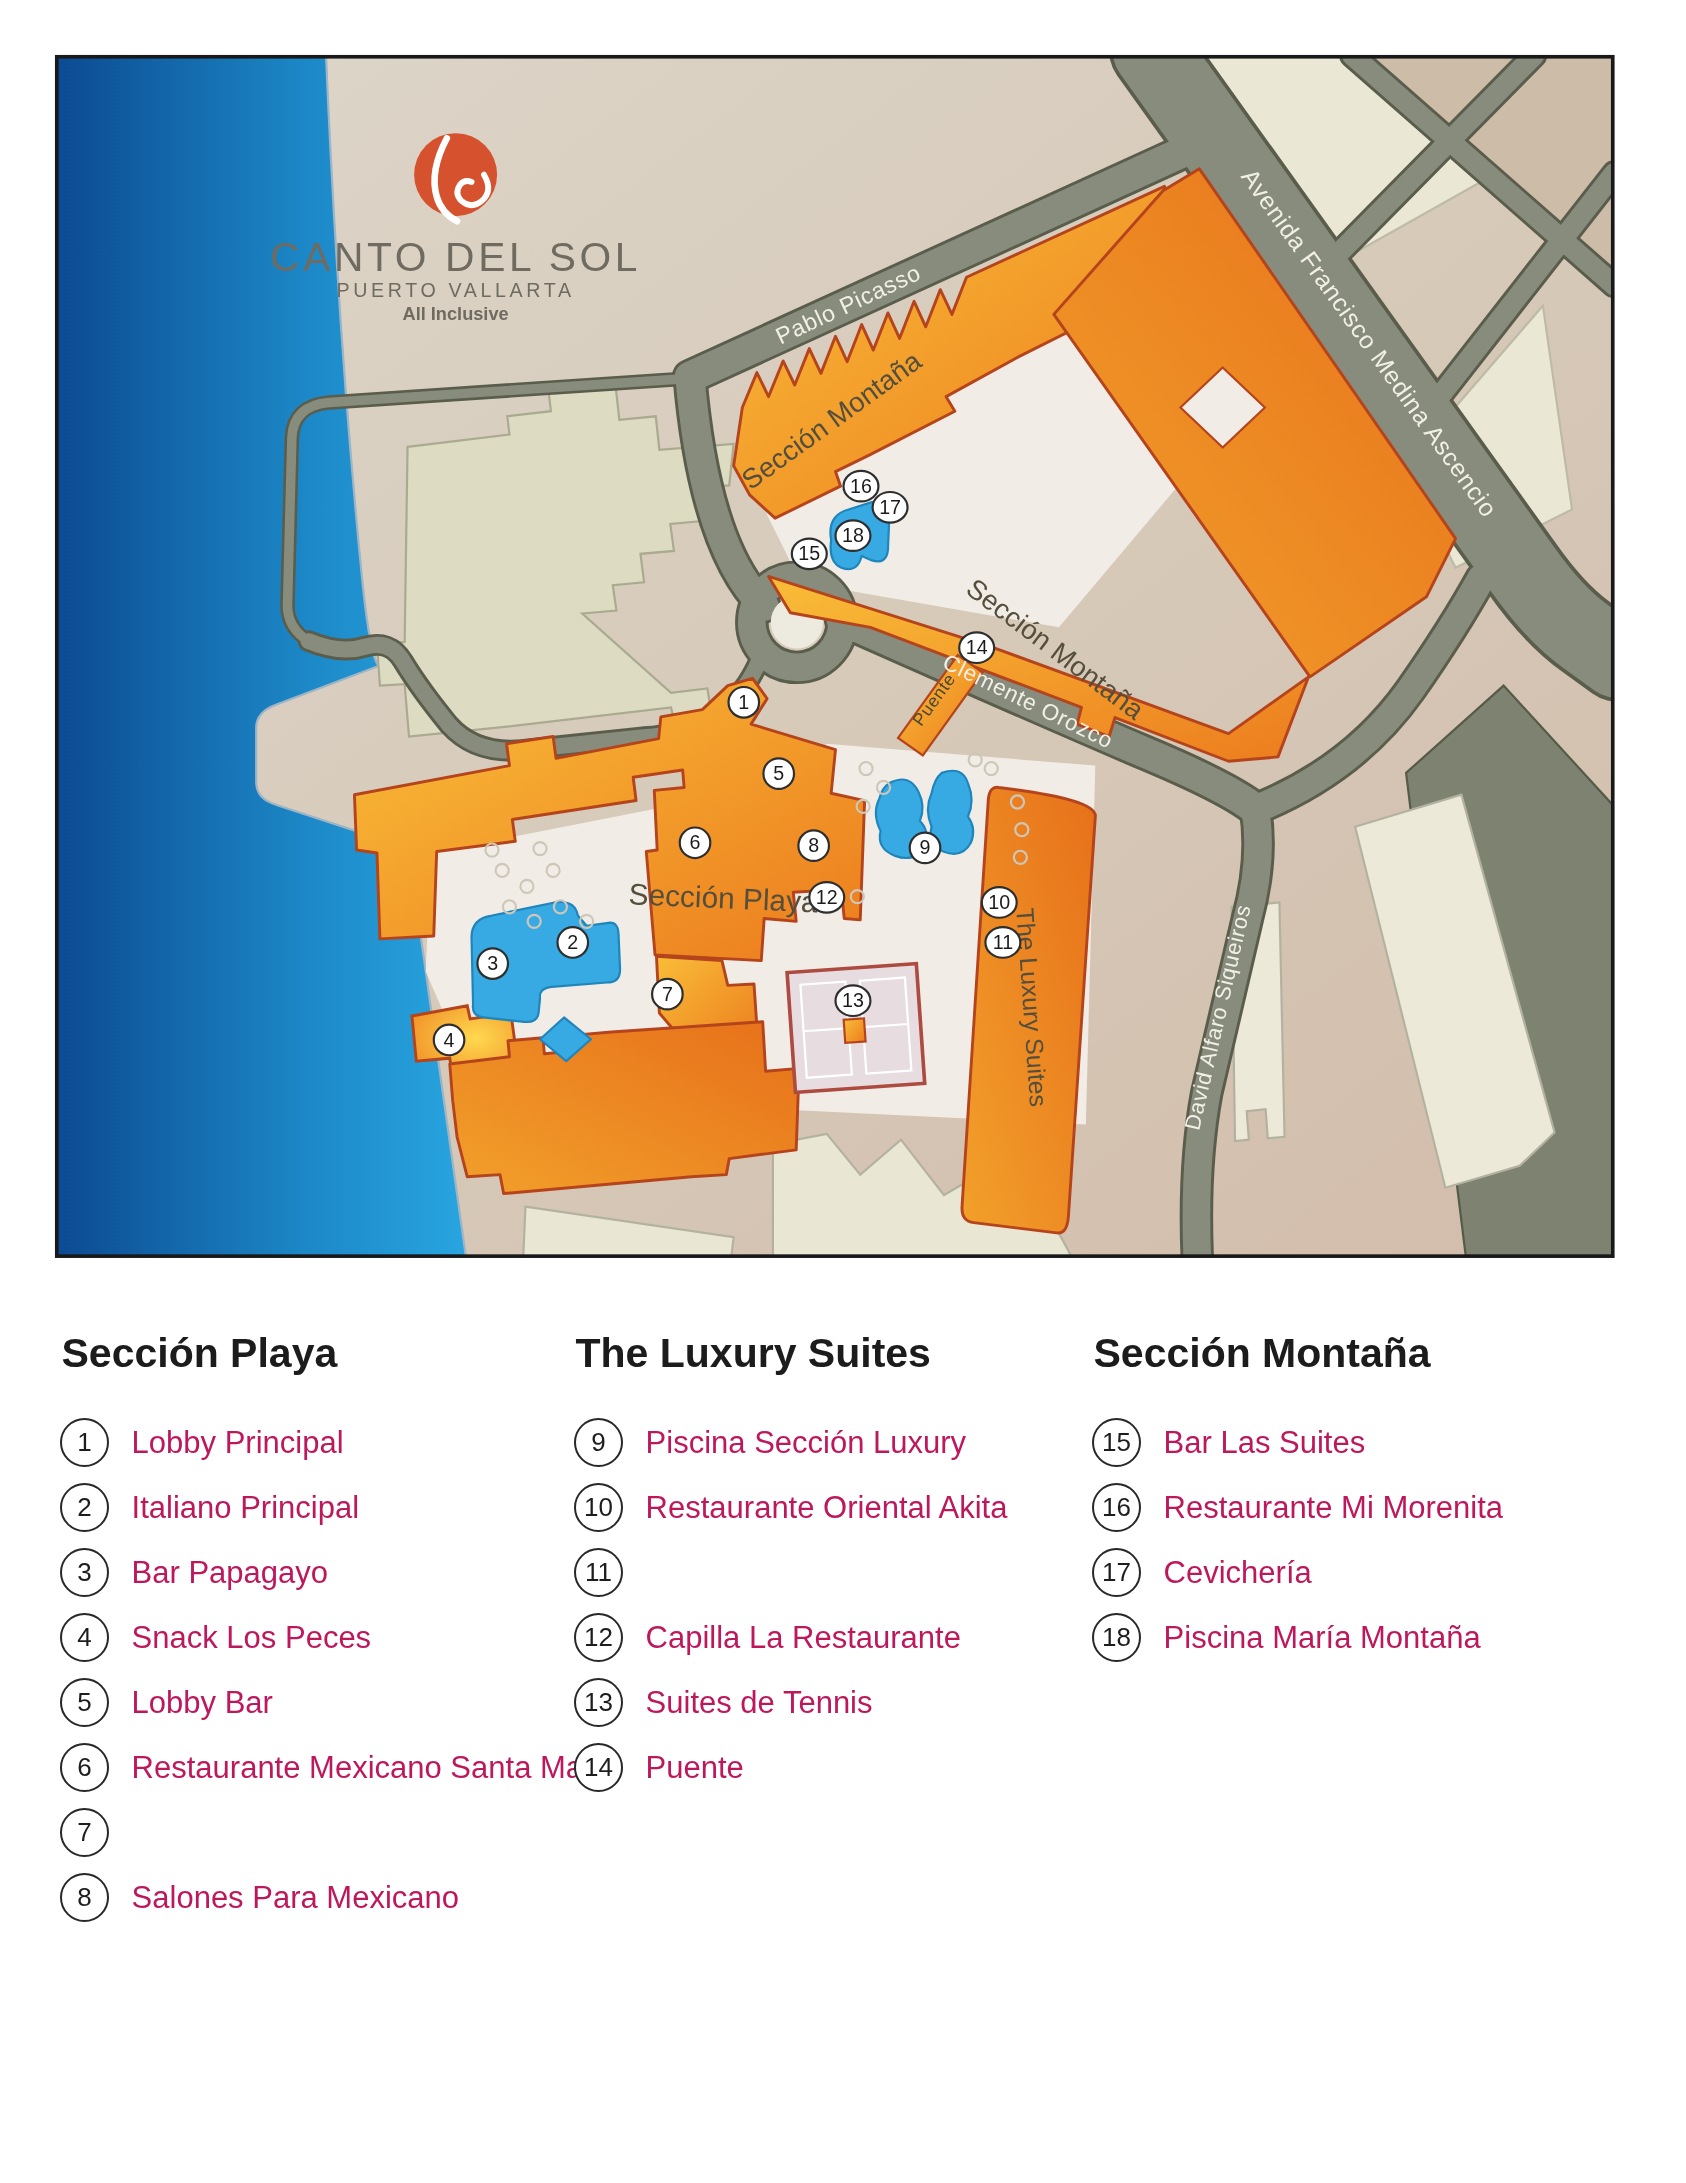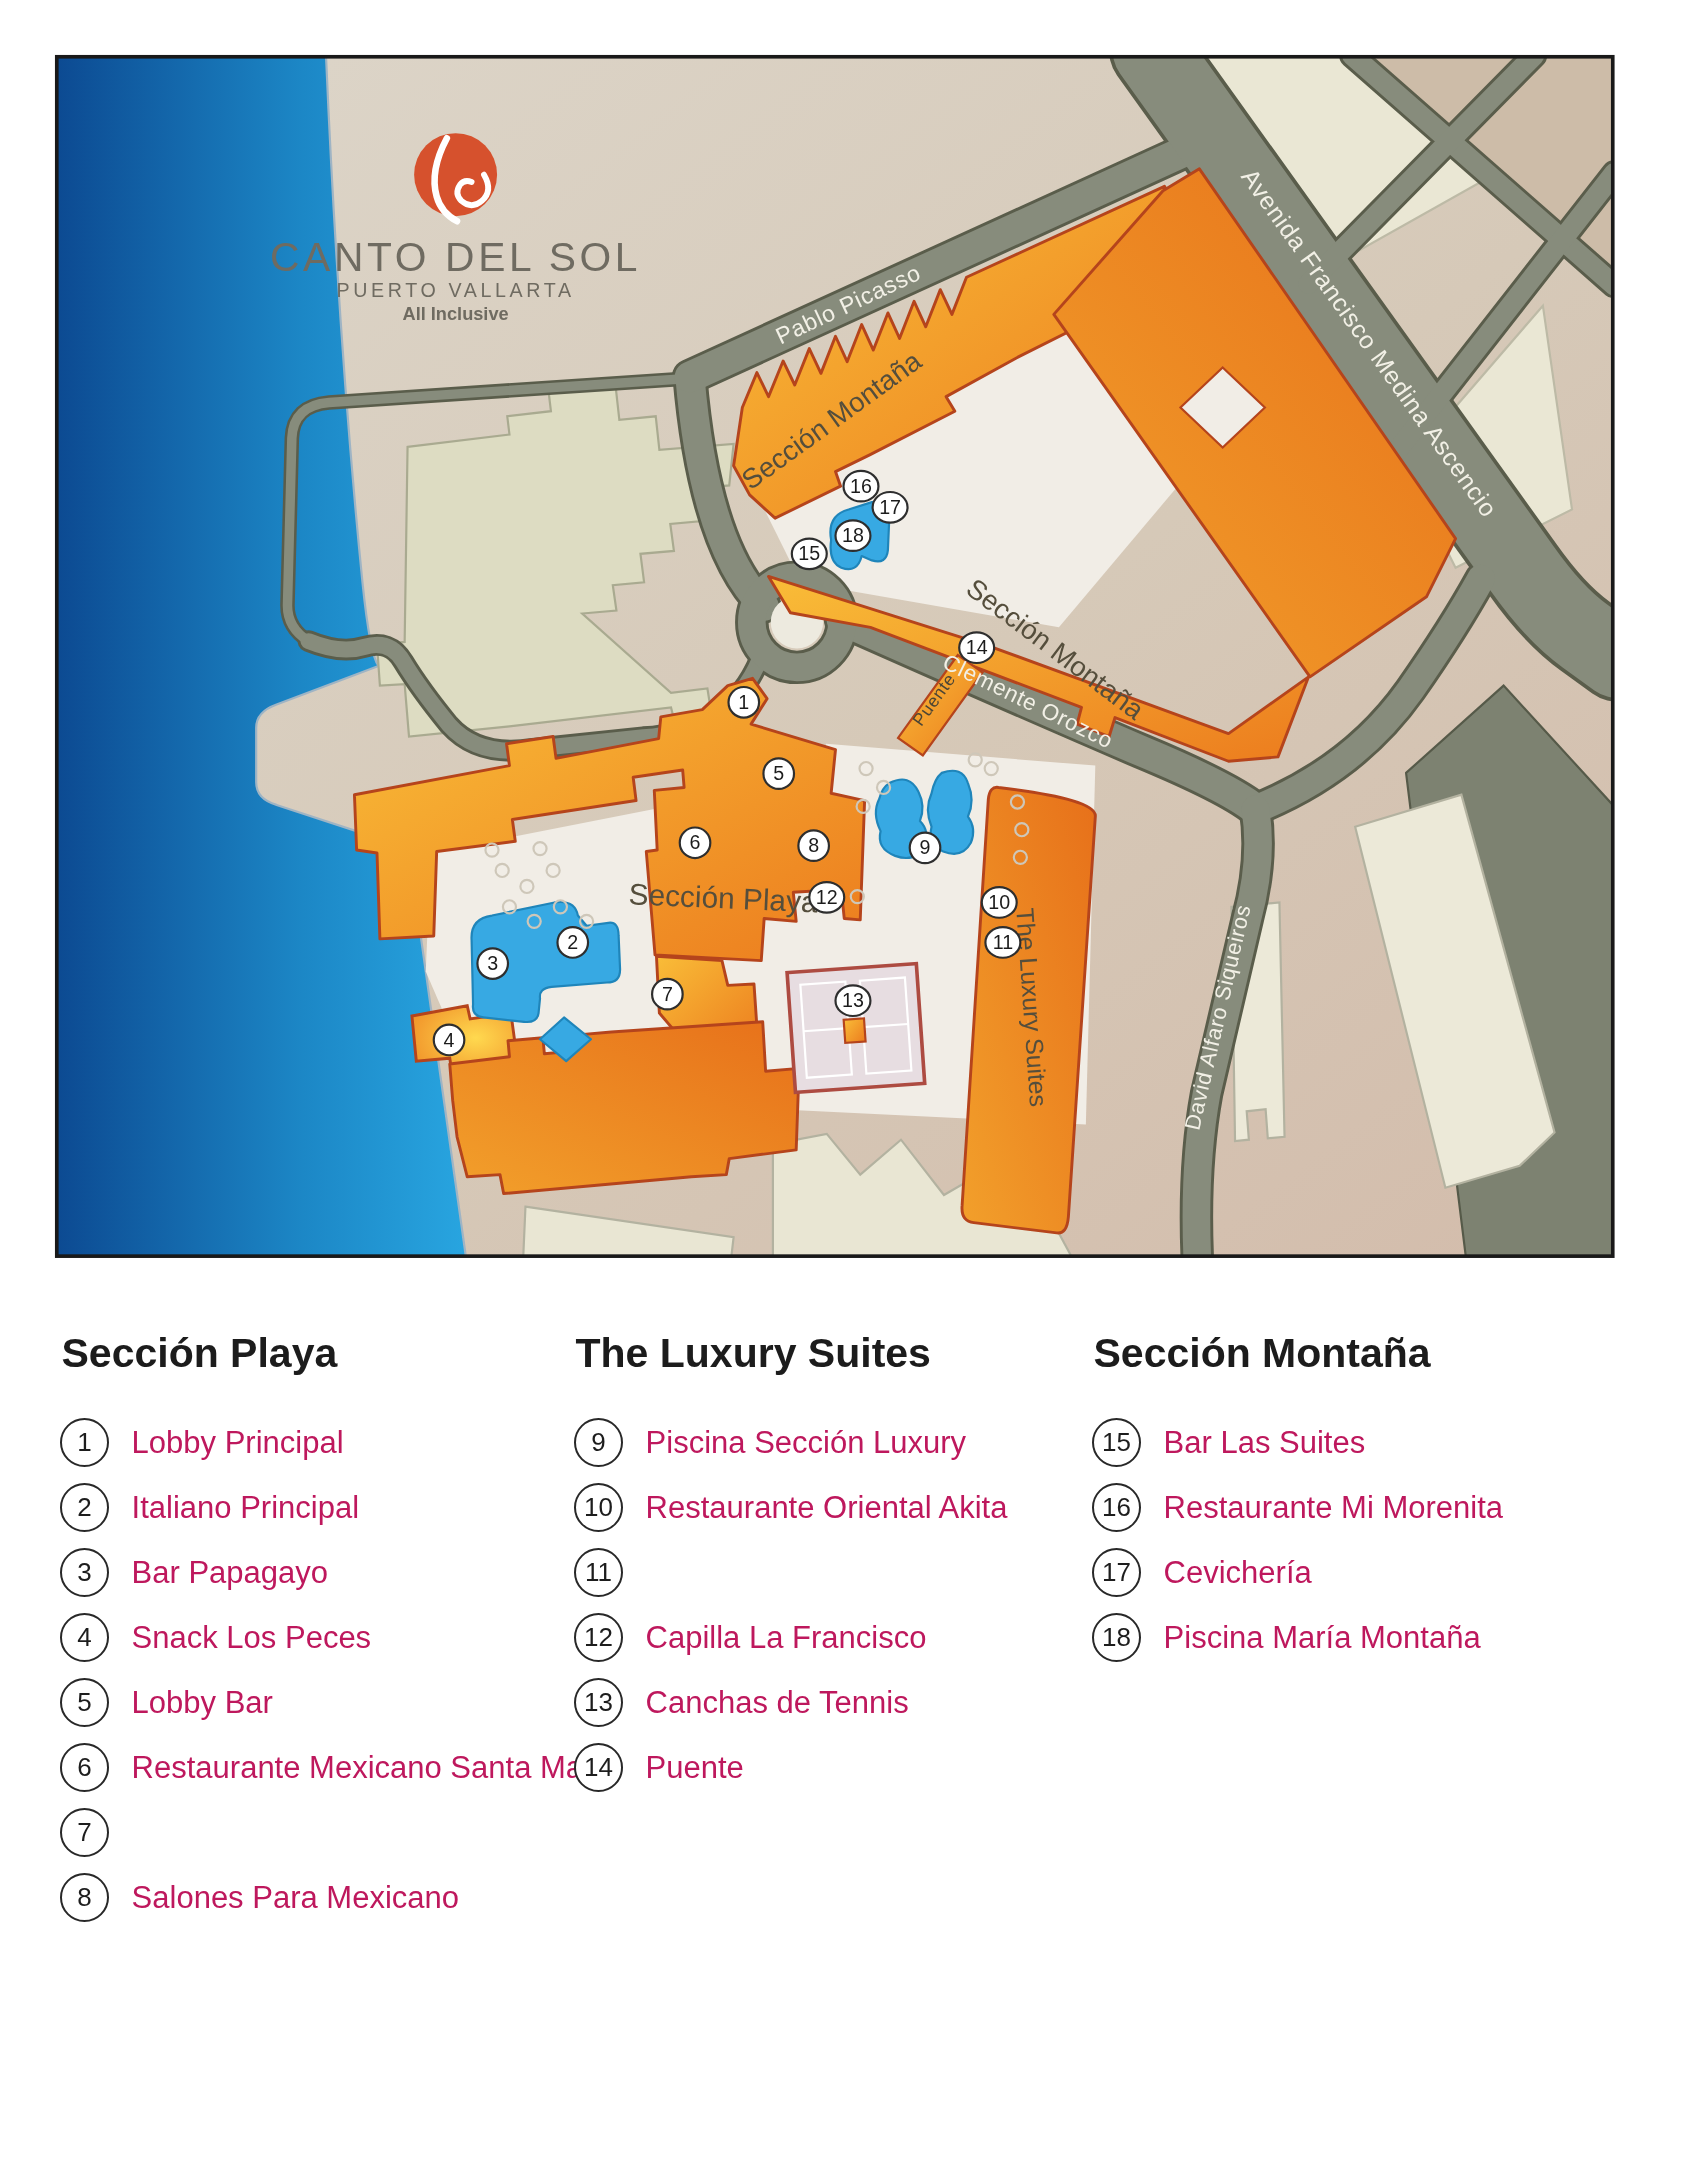--- a/index.html
+++ b/index.html
@@ -317,25 +317,25 @@
         </div>
         <div class="l-row">
           <span class="num">10</span>
           <span class="lbl">Restaurante Oriental Akita</span>
         </div>
         <div class="l-row">
           <span class="num">11</span>
         </div>
         <div class="l-row">
           <span class="num">12</span>
-          <span class="lbl">Capilla La Francisco</span>
+          <span class="lbl">Capilla La Restaurante</span>
         </div>
         <div class="l-row">
           <span class="num">13</span>
-          <span class="lbl">Canchas de Tennis</span>
+          <span class="lbl">Suites de Tennis</span>
         </div>
         <div class="l-row">
           <span class="num">14</span>
           <span class="lbl">Puente</span>
         </div>
       </div>
   </div>
   <div class="legend-col" id="col-montana">
     <h2>Sección Montaña</h2>
     <div>

